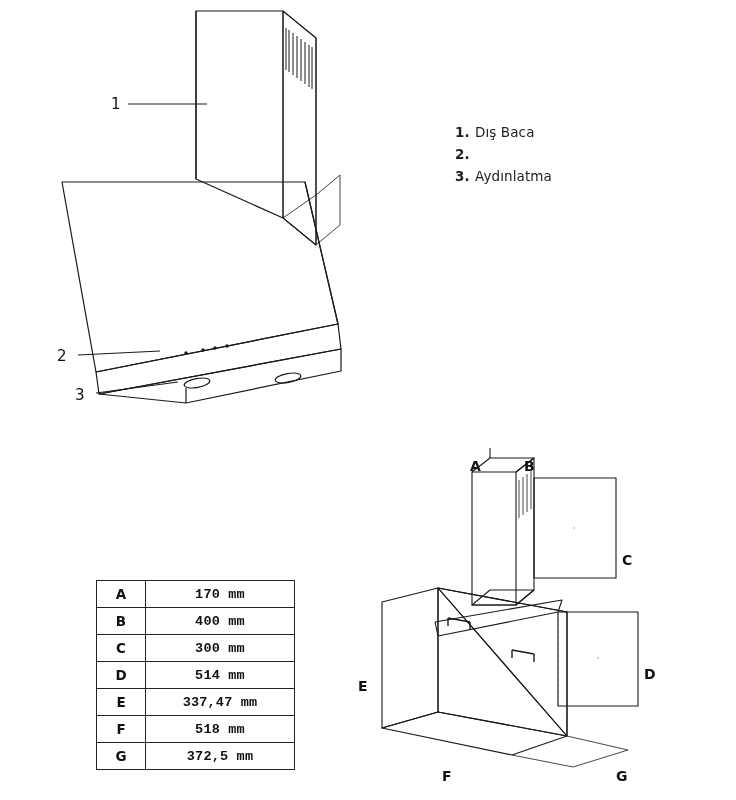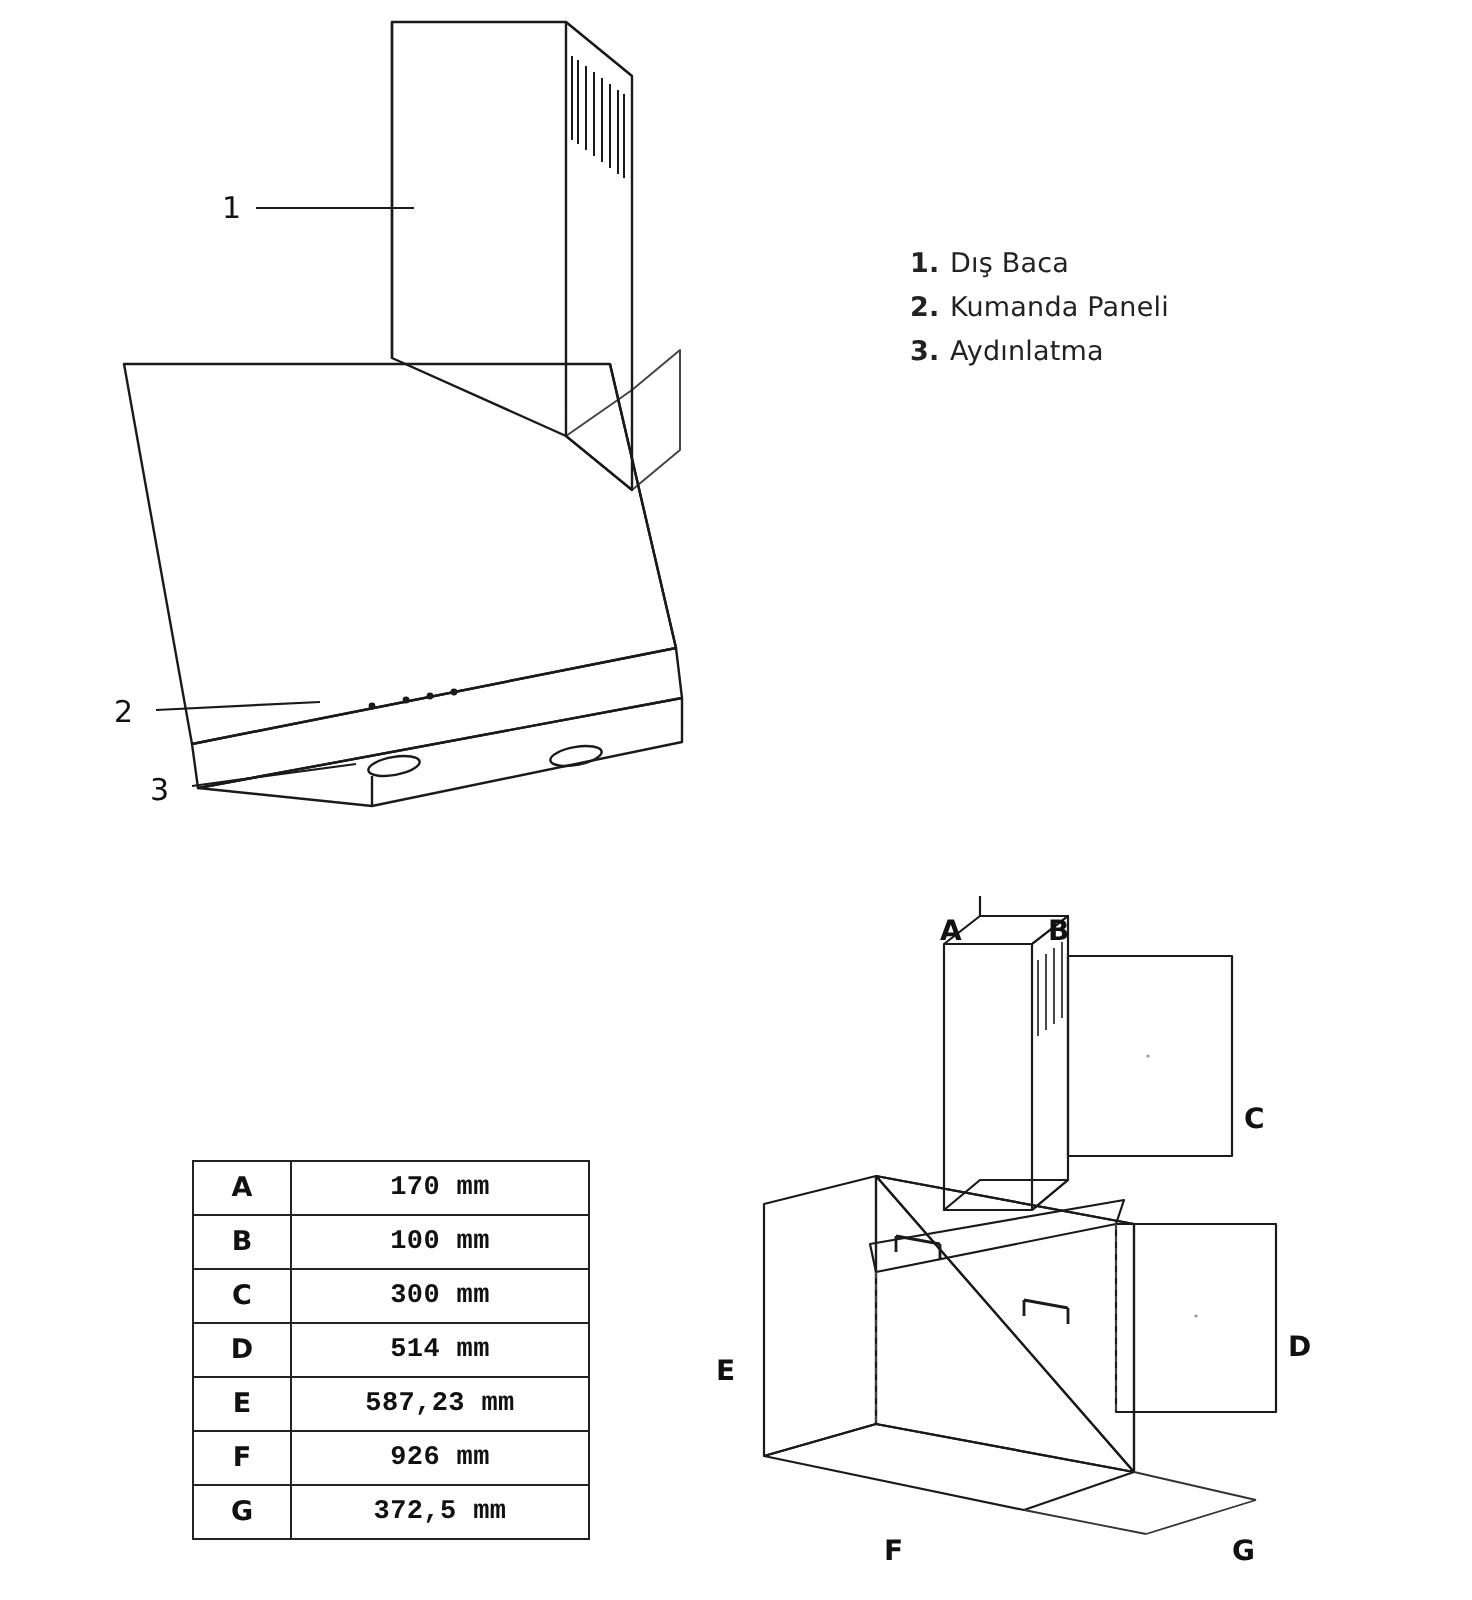--- a/index.html
+++ b/index.html
@@ -160,53 +160,52 @@
   <div class="callout" style="left:57px; top:347px;">2</div>
   <div class="callout" style="left:75px; top:386px;">3</div>
 
   <div id="legend">
     <div class="legend-item">
       <span class="legend-num">1.</span>
       <span>Dış Baca</span>
     </div>
     <div class="legend-item">
       <span class="legend-num">2.</span>
-      <span>Kumanda Paneli</span>
     </div>
     <div class="legend-item">
       <span class="legend-num">3.</span>
       <span>Aydınlatma</span>
     </div>
   </div>
 
   <table id="dim-table">
     <tbody>
       <tr>
         <td class="key">A</td>
         <td class="val">170 mm</td>
       </tr>
       <tr>
         <td class="key">B</td>
-        <td class="val">100 mm</td>
+        <td class="val">400 mm</td>
       </tr>
       <tr>
         <td class="key">C</td>
         <td class="val">300 mm</td>
       </tr>
       <tr>
         <td class="key">D</td>
         <td class="val">514 mm</td>
       </tr>
       <tr>
         <td class="key">E</td>
-        <td class="val">587,23 mm</td>
+        <td class="val">337,47 mm</td>
       </tr>
       <tr>
         <td class="key">F</td>
-        <td class="val">926 mm</td>
+        <td class="val">518 mm</td>
       </tr>
       <tr>
         <td class="key">G</td>
         <td class="val">372,5 mm</td>
       </tr>
     </tbody>
   </table>
 
   <div id="bottom-diagram">
     <svg viewBox="0 0 406 360" width="406" height="360">

